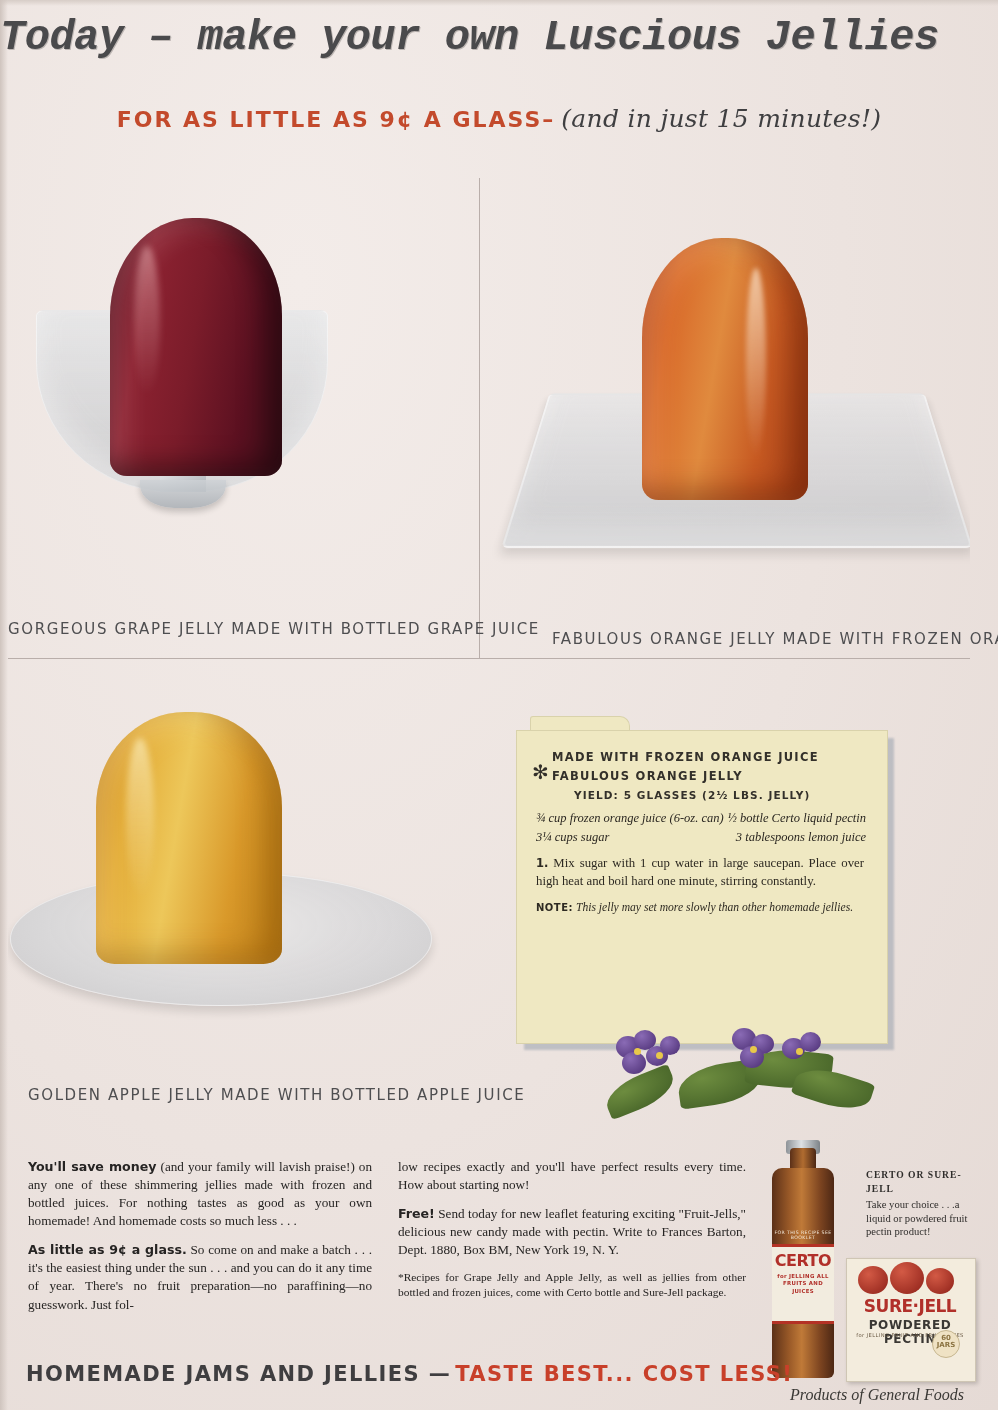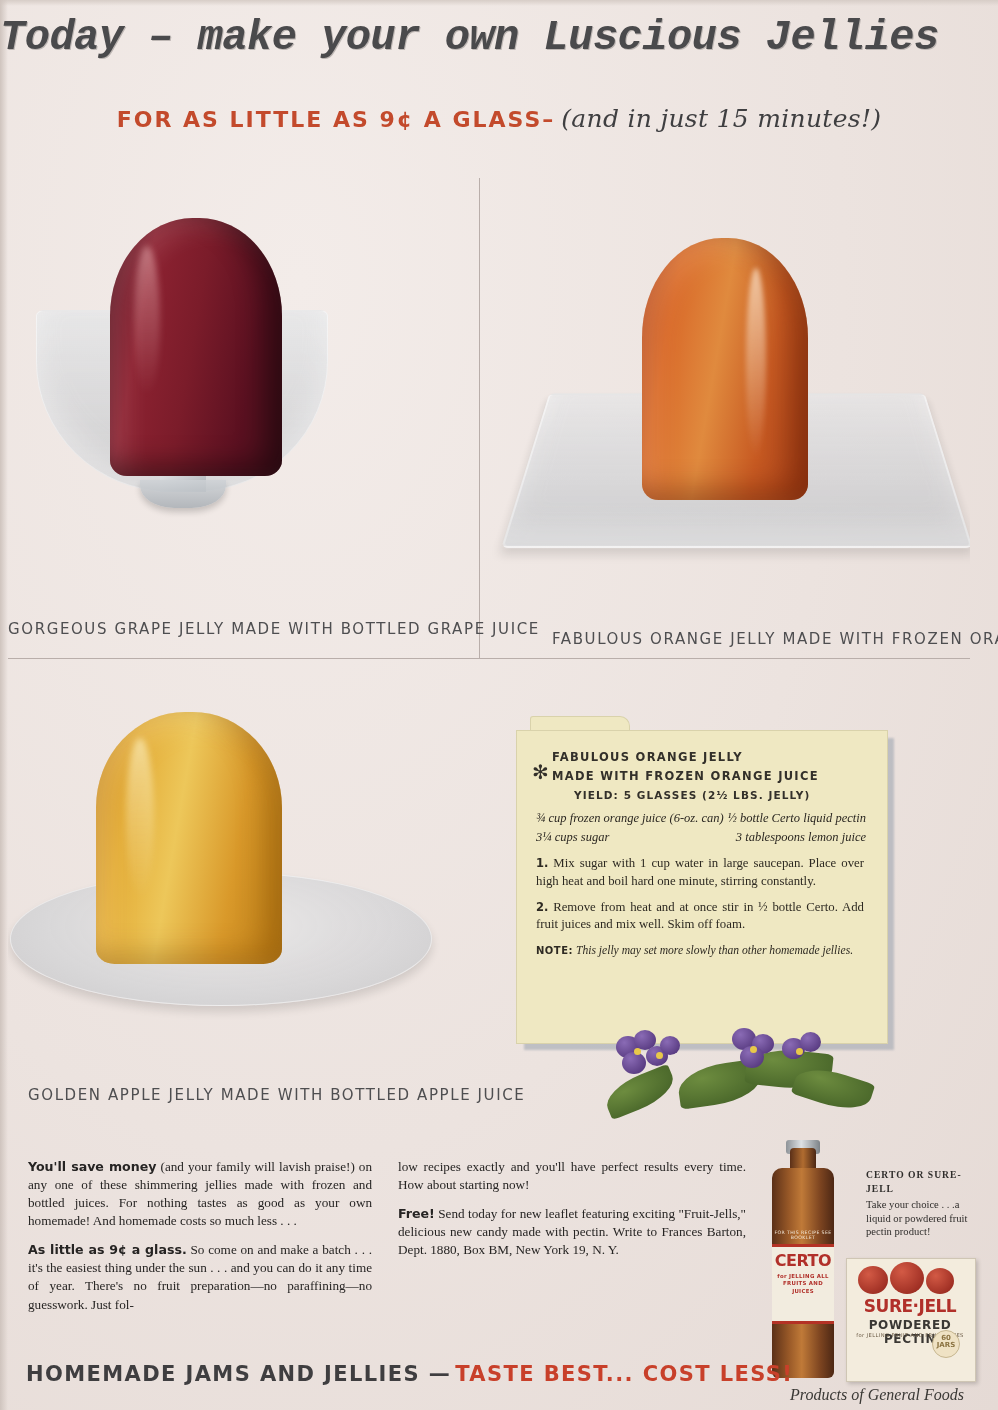--- a/index.html
+++ b/index.html
@@ -498,41 +498,37 @@
     <div class="round-plate" style="left:2px;top:196px;"></div>
     <div class="mold apple-mold" style="left:88px;top:36px;"></div>
   </div>
   <div class="caption" style="left:28px;top:1086px;">GOLDEN APPLE JELLY MADE WITH BOTTLED APPLE JUICE</div>
 
   <div class="recipe-shadow"></div>
   <div class="recipe-tab"></div>
   <div class="recipe-card"></div>
   <div class="rc-star">✻</div>
   <div class="recipe-inner">
+    <div class="rc-title rc-title-block">MADE WITH FROZEN ORANGE JUICE</div>
     <div class="rc-title rc-title-block">FABULOUS ORANGE JELLY</div>
-    <div class="rc-title rc-title-block">MADE WITH FROZEN ORANGE JUICE</div>
     <div class="rc-yield">YIELD: 5 GLASSES (2½ LBS. JELLY)</div>
 
     <div class="rc-ing">
       <span class="right">½ bottle Certo liquid pectin</span>
       <span>¾ cup frozen orange juice (6-oz. can)</span>
     </div>
     <div class="rc-ing" style="margin-top:1px;">
       <span class="right">3 tablespoons lemon juice</span>
       <span>3¼ cups sugar</span>
     </div>
 
     <div class="rc-step">
       <b>1.</b>
       <span>Mix sugar with 1 cup water in large saucepan. Place over high heat and boil hard one minute, stirring constantly.</span>
     </div>
-    <div class="rc-step">
-      <b>2.</b>
-      <span>Remove from heat and at once stir in ½ bottle Certo. Add fruit juices and mix well. Skim off foam.</span>
-    </div>
 
     <div class="rc-note">
       <b>NOTE:</b>
       <span>This jelly may set more slowly than other homemade jellies.</span>
     </div>
   </div>
 
   <div class="violets">
     <div class="leaf" style="left:92px;top:36px;width:84px;height:40px;transform:rotate(-8deg);"></div>
     <div class="leaf" style="left:160px;top:22px;width:86px;height:38px;transform:rotate(6deg);"></div>
@@ -559,20 +555,21 @@
   </div>
 
   <div class="col col-left">
     <p><b class="lead">You'll save money</b><span> (and your family will lavish praise!) on any one of these shimmering jellies made with frozen and bottled juices. For nothing tastes as good as your own homemade! And homemade costs so much less . . .</span></p>
     <p><b class="lead">As little as 9¢ a glass.</b><span> So come on and make a batch . . . it's the easiest thing under the sun . . . and you can do it any time of year. There's no fruit preparation—no paraffining—no guesswork. Just fol-</span></p>
   </div>
 
   <div class="col col-right">
     <p><span>low recipes exactly and you'll have perfect results every time. How about starting now!</span></p>
     <p><b class="lead">Free!</b><span> Send today for new leaflet featuring exciting "Fruit-Jells," delicious new candy made with pectin. Write to Frances Barton, Dept. 1880, Box BM, New York 19, N. Y.</span></p>
+    <p class="footnote">*Recipes for Grape Jelly and Apple Jelly, as well as jellies from other bottled and frozen juices, come with Certo bottle and Sure-Jell package.</p>
   </div>
 
   <div class="prod-label">CERTO OR SURE-JELL</div>
   <div class="prod-sub">Take your choice . . .a liquid or powdered fruit pectin product!</div>
 
   <div class="certo-cap"></div>
   <div class="certo-neck"></div>
   <div class="certo-bottle"></div>
   <div class="certo-top-txt">FOR THIS RECIPE SEE BOOKLET</div>
   <div class="certo-band">

